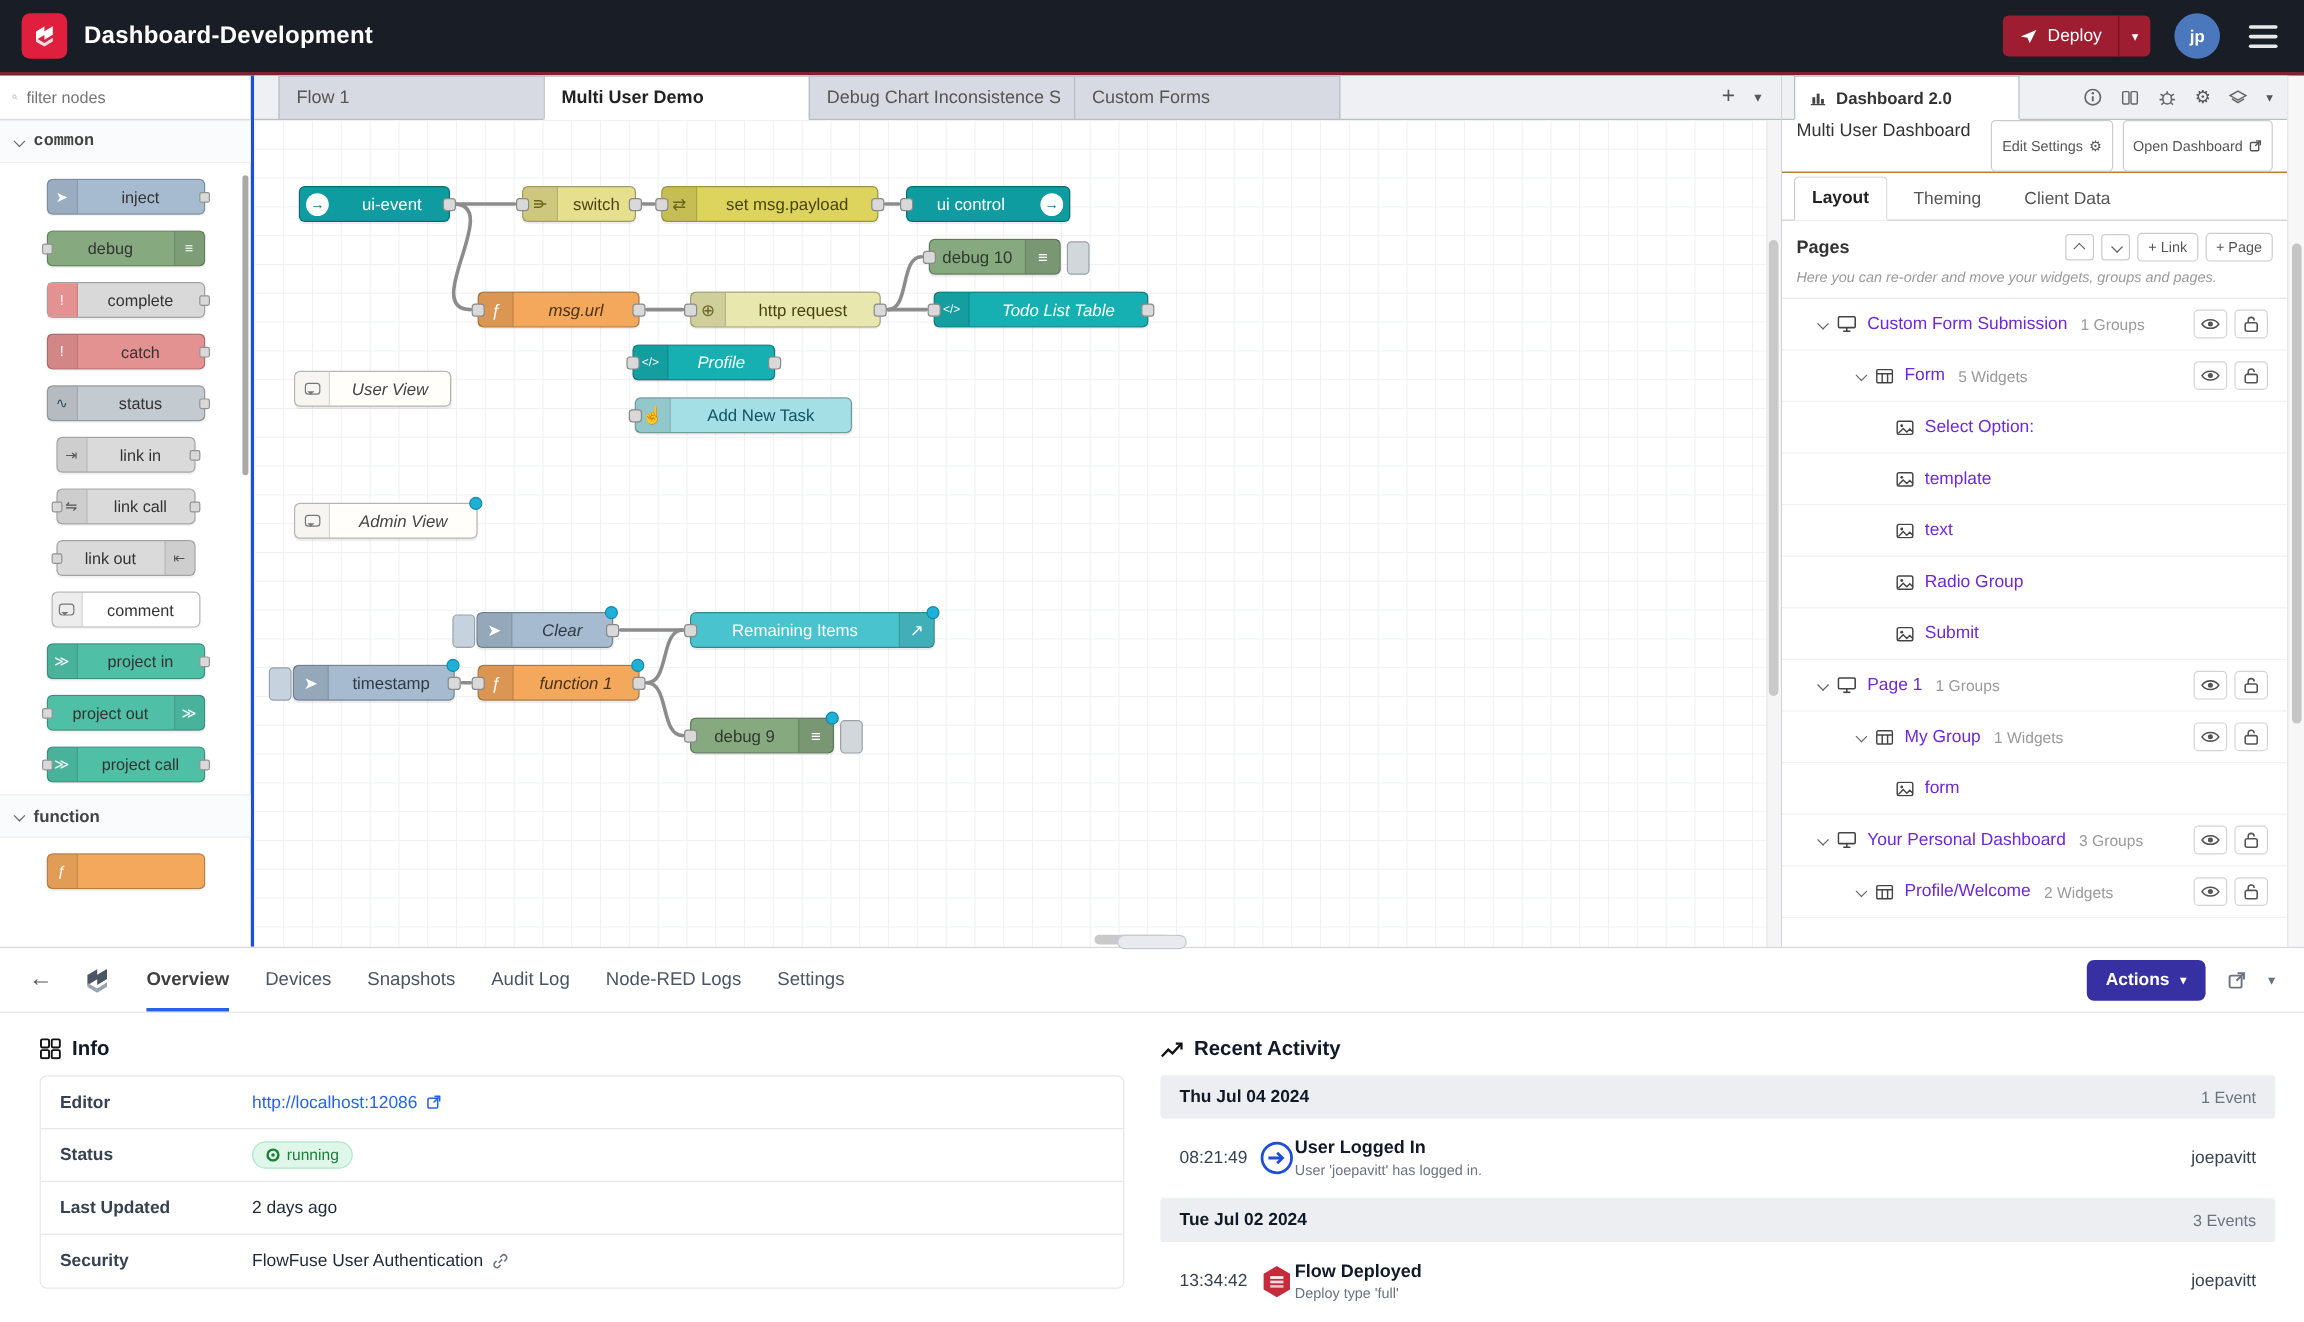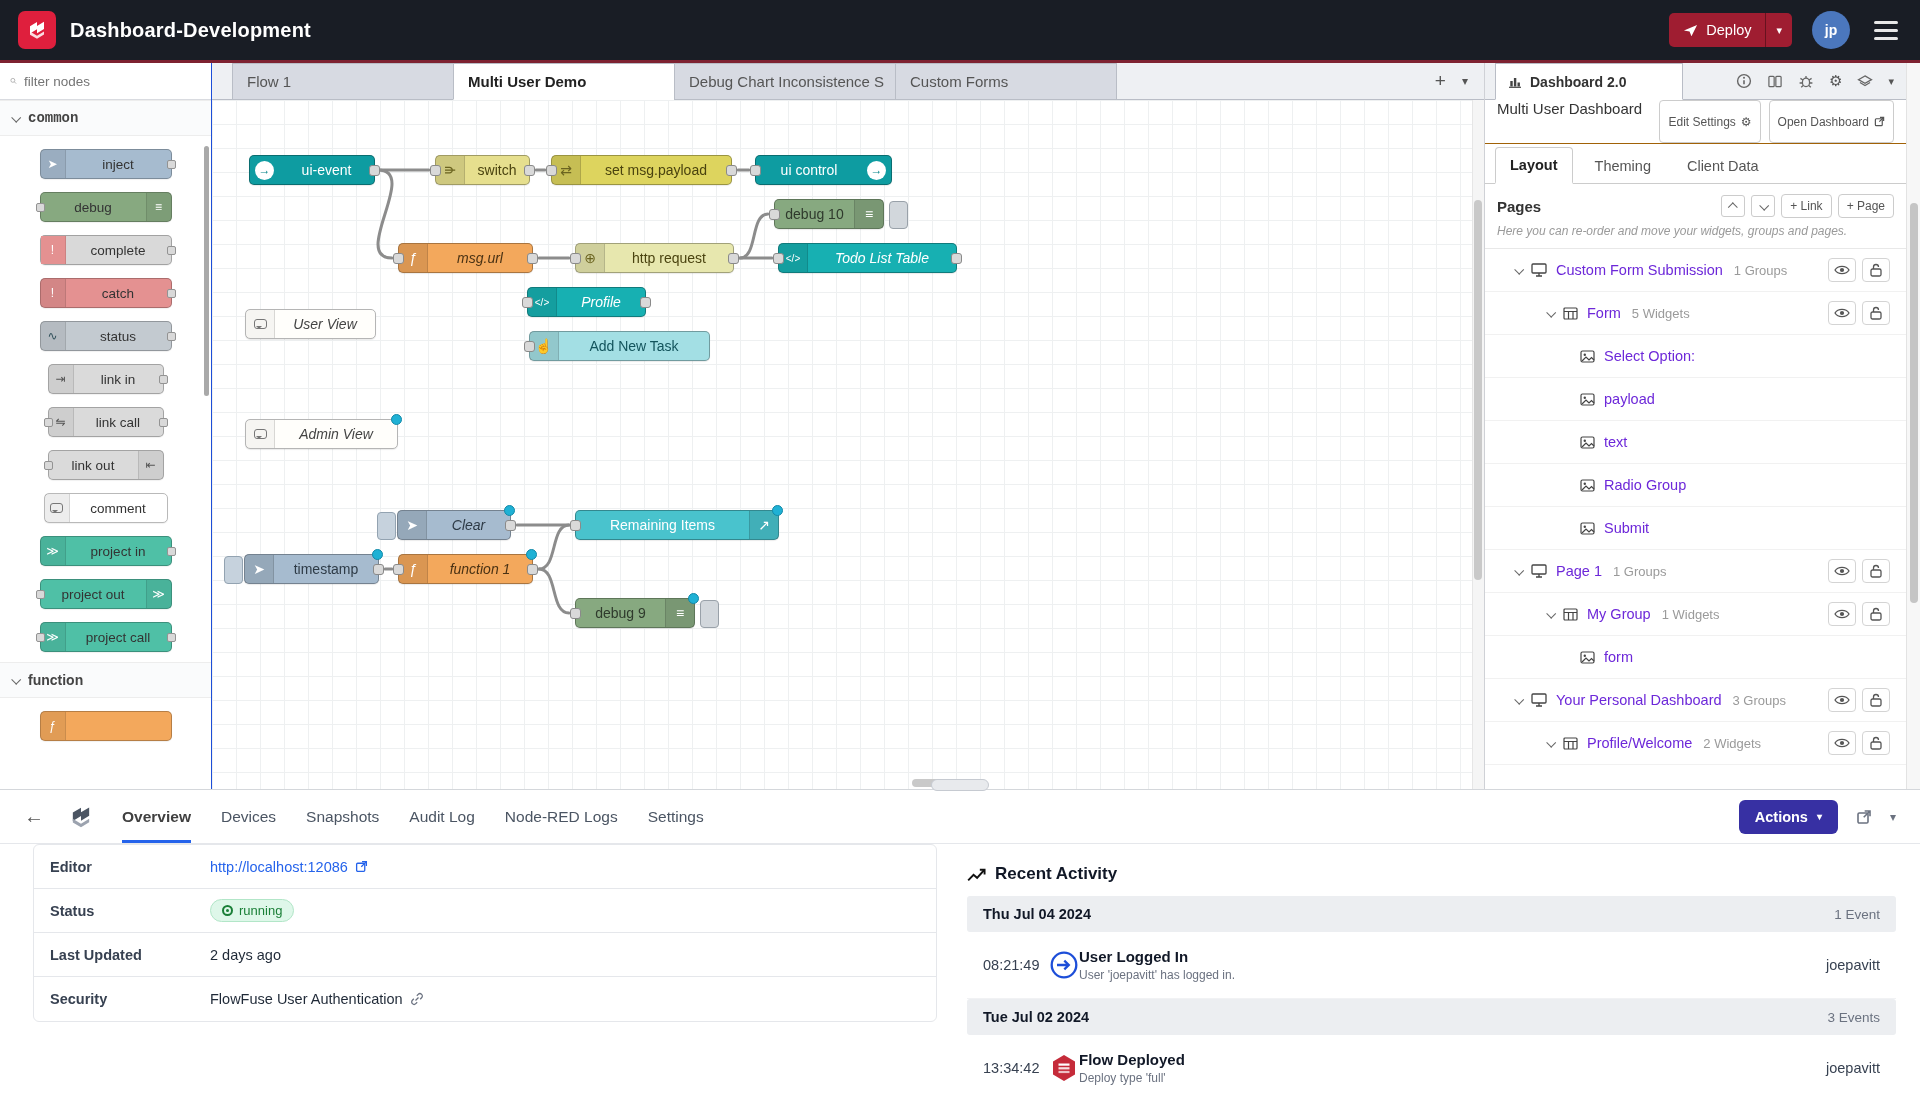--- a/index.html
+++ b/index.html
@@ -15,21 +15,21 @@
   .deploy-main { display:flex; align-items:center; gap:8px; padding:9px 14px; }
   .deploy-caret { display:flex; align-items:center; padding:0 10px; border-left:1px solid rgba(0,0,0,.35); font-size:11px; }
   .avatar { width:38px; height:38px; border-radius:50%; background:#4b77bd; color:#fff; font-size:14px; font-weight:bold; display:flex; align-items:center; justify-content:center; }
   .burger { display:flex; flex-direction:column; gap:5px; cursor:pointer; padding:4px; }
   .burger span { width:24px; height:3px; background:#e8e8e8; border-radius:2px; }
 
   
   .editor { display:flex; height:726px; position:relative; }
 
   
-  .palette { width:212px; border-right:1px solid #1d4ed8; display:flex; flex-direction:column; background:#fff; }
+  .palette { width:212px; border-right:3px solid #1d4ed8; display:flex; flex-direction:column; background:#fff; }
   .pal-search { height:37px; border-bottom:1px solid #d9dbe0; display:flex; align-items:center; gap:7px; padding:0 10px; }
   .pal-search input { flex:1; border:none; outline:none; font-size:13.5px; color:#555; font-family:"Liberation Sans",sans-serif; }
   .pal-body { flex:1; position:relative; overflow:hidden; padding-bottom:6px; }
   .pal-cat { height:36px; display:flex; align-items:center; gap:9px; padding:0 12px; font-size:14px; font-weight:bold; color:#444; background:#fafbfc; border-bottom:1px solid #ededed; border-top:1px solid #ededed; margin-top:10px; }
   .pal-cat:first-child { margin-top:0;font-family:Liberation Mono, monospace; }
   .chev { display:inline-block; width:7px; height:7px; border-right:1.7px solid #666; border-bottom:1.7px solid #666; transform:rotate(45deg) translateY(-1px); }
   .pnode { position:relative; height:30px; width:132px; margin:13px auto 0; border:1px solid rgba(0,0,0,.25); border-radius:5px; display:flex; align-items:center; font-size:13.5px; color:#333; box-shadow:0 1px 1px rgba(0,0,0,.06); }
   .pnode .ic { width:25px; align-self:stretch; display:flex; align-items:center; justify-content:center; background:rgba(0,0,0,.07); border-right:1px solid rgba(0,0,0,.1); color:#fff; font-size:12px; }
   .pnode .ic.r { order:2; border-right:none; border-left:1px solid rgba(0,0,0,.1); }
   .pnode .plbl { flex:1; text-align:center; padding:0 6px; white-space:nowrap; overflow:hidden; }
@@ -557,21 +557,21 @@
             <path d="M2 11 L6 7 L9 10 L11.5 7.5 L14 10" stroke="#444" fill="none" stroke-width="1.2"></path>
           </svg>
         <span class="tlabel">Select Option:</span>
       </div>
       <div class="trow t-widget">
         <svg width="15" height="13" viewBox="0 0 15 13">
             <rect x="1" y="1" width="13" height="11" rx="1.5" stroke="#444" fill="none" stroke-width="1.2"></rect>
             <circle cx="4.8" cy="4.8" r="1.2" fill="#444"></circle>
             <path d="M2 11 L6 7 L9 10 L11.5 7.5 L14 10" stroke="#444" fill="none" stroke-width="1.2"></path>
           </svg>
-        <span class="tlabel">payload</span>
+        <span class="tlabel">template</span>
       </div>
       <div class="trow t-widget">
         <svg width="15" height="13" viewBox="0 0 15 13">
             <rect x="1" y="1" width="13" height="11" rx="1.5" stroke="#444" fill="none" stroke-width="1.2"></rect>
             <circle cx="4.8" cy="4.8" r="1.2" fill="#444"></circle>
             <path d="M2 11 L6 7 L9 10 L11.5 7.5 L14 10" stroke="#444" fill="none" stroke-width="1.2"></path>
           </svg>
         <span class="tlabel">text</span>
       </div>
       <div class="trow t-widget">
@@ -742,20 +742,29 @@
             <path d="M6.5 1.5 H10.5 V5.5 M10.5 1.5 L5.8 6.2" stroke="#6b7280" fill="none" stroke-width="1.2"></path>
           </svg>
         </span>
       <span class="grey-ic" style="font-size:12px">▾</span>
     </div>
   </div>
 
   <div class="icontent">
 
     <div class="info-col">
+      <div class="sec-head">
+        <svg width="18" height="18" viewBox="0 0 16 16">
+            <rect x="1" y="1" width="6" height="6" rx="1" fill="none" stroke="#111" stroke-width="1.4"></rect>
+            <rect x="9" y="1" width="6" height="6" rx="1" fill="none" stroke="#111" stroke-width="1.4"></rect>
+            <rect x="1" y="9" width="6" height="6" rx="1" fill="none" stroke="#111" stroke-width="1.4"></rect>
+            <rect x="9" y="9" width="6" height="6" rx="1" fill="none" stroke="#111" stroke-width="1.4"></rect>
+          </svg>
+        <span>Info</span>
+      </div>
       <div class="info-card">
         <div class="irow">
           <span class="ilabel">Editor</span>
           <span class="ival">
               <span class="link">http://localhost:12086</span>
             <svg width="13" height="13" viewBox="0 0 12 12">
                 <rect x="1.5" y="3" width="7.5" height="7.5" rx="1" fill="none" stroke="#2563eb" stroke-width="1.2"></rect>
                 <path d="M6.5 1.5 H10.5 V5.5 M10.5 1.5 L5.8 6.2" stroke="#2563eb" fill="none" stroke-width="1.2"></path>
               </svg>
             </span>

